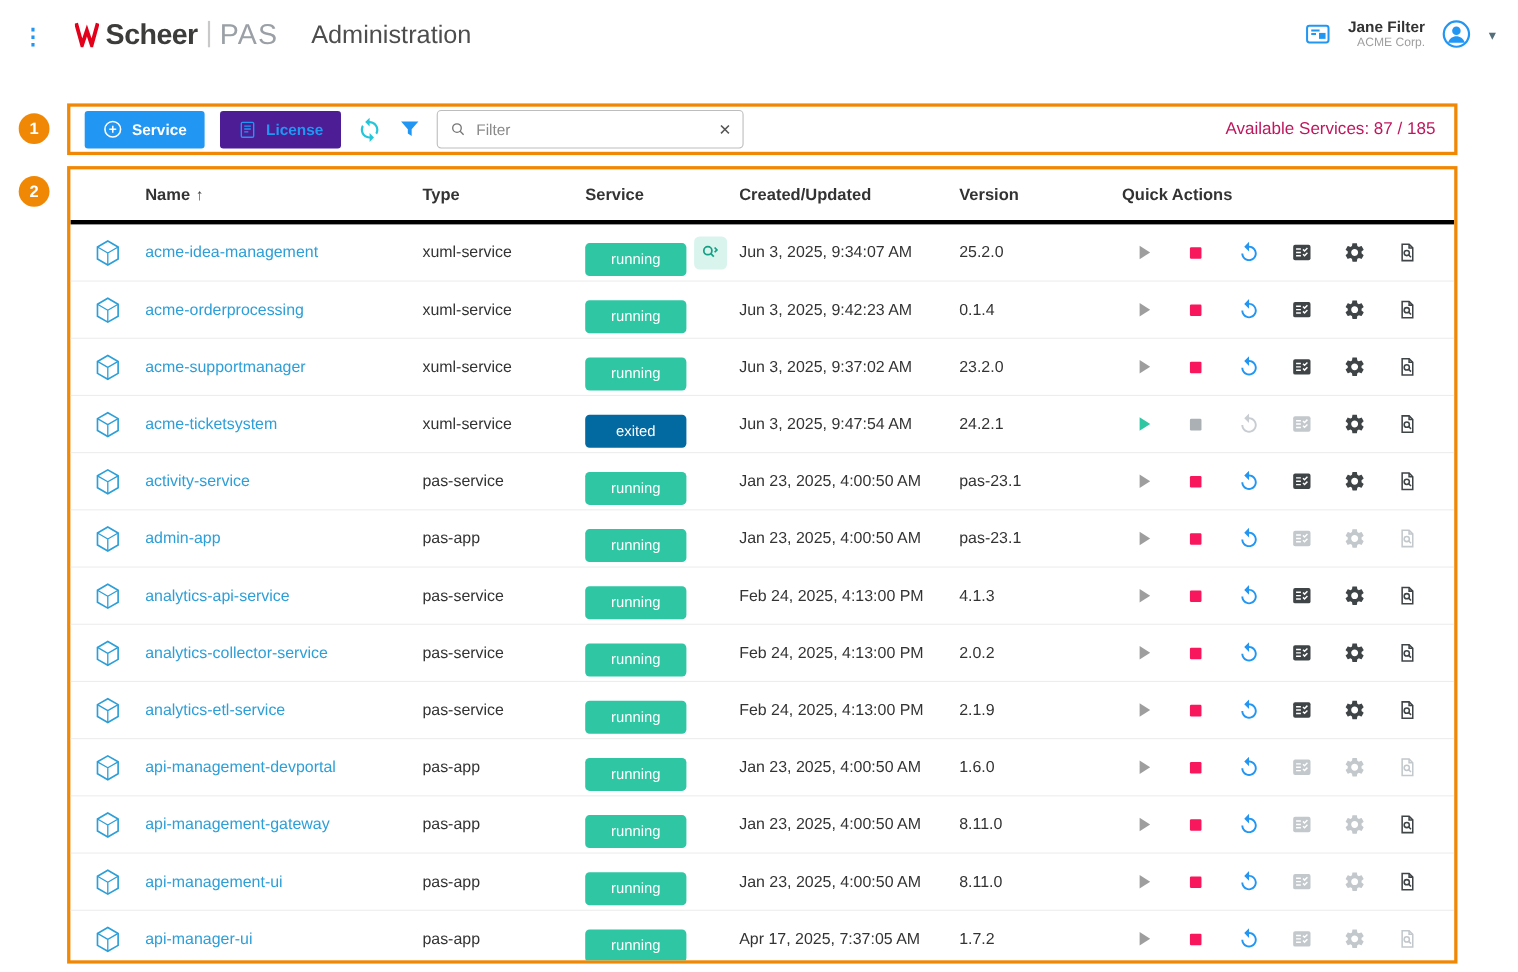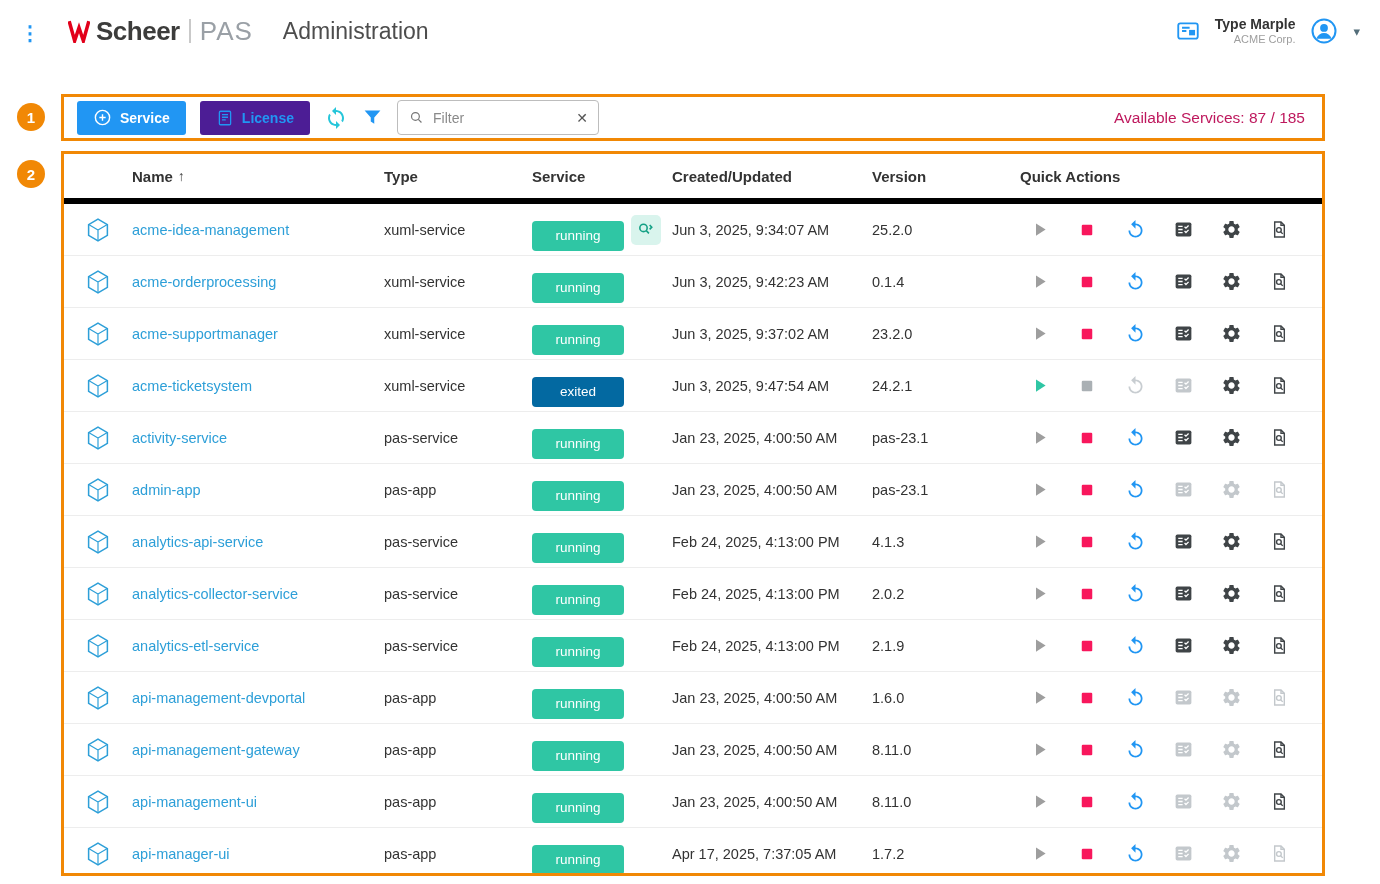--- a/index.html
+++ b/index.html
@@ -38,34 +38,34 @@
   .toolbar-box { position:absolute; left:61px; top:94px; width:1264px; height:47px;
     border:3px solid #f18805; display:flex; align-items:center; gap:14px; padding:0 13px; background:#fff; }
   .btn { height:34px; display:inline-flex; align-items:center; gap:8px;
     border:none; border-radius:3px; font-size:14px; font-weight:bold; padding:0 16px;
     cursor:pointer; font-family:"Liberation Sans", sans-serif; }
   .btn-service { background:#2196f3; color:#fff; }
   .btn-license { background:#4c1d95; color:#2196f3; }
   .tool-icon { display:flex; align-items:center; cursor:pointer; }
   .refresh-icon { color:#26c6da; }
   .funnel-icon { color:#2196f3; }
-  .filter-field { width:202px; height:35px; border:1px solid #bdbdbd; border-radius:4px;
+  .filter-field { width:279px; height:35px; border:1px solid #bdbdbd; border-radius:4px;
     display:flex; align-items:center; padding:0 10px; gap:8px; background:#fff; }
   .filter-field input { border:none; outline:none; flex:1; font-size:14px; color:#333;
     font-family:"Liberation Sans", sans-serif; min-width:0; }
   .filter-field input::placeholder { color:#8a8a8a; }
   .clear-x { color:#555; font-size:14px; cursor:pointer; }
   .avail { margin-left:auto; color:#be185d; font-size:15.5px; padding-right:4px; }
 
   
   .table-box { position:absolute; left:61px; top:151px; width:1264px; height:725px;
     border:3px solid #f18805; background:#fff; overflow:hidden; }
   .row-grid { display:grid; grid-template-columns:68px 252px 148px 140px 200px 140px 1fr;
     align-items:center; }
-  .thead { height:50px; border-bottom:6px solid #000000; font-weight:bold; font-size:15px; color:#333; }
+  .thead { height:50px; border-bottom:4px solid #000000; font-weight:bold; font-size:15px; color:#333; }
   .th { display:flex; align-items:center; gap:5px; }
   .sort { font-size:14px; color:#444; cursor:pointer; }
   .actions-th { padding-left:8px; }
   .trow { height:52px; border-bottom:1px solid #ededed; font-size:14.5px; color:#333; }
   .icon-cell { display:flex; justify-content:center; color:#2d9fd8; }
   .name-link { color:#2d9fd8; text-decoration:none; cursor:pointer; }
   .status-cell { display:flex; align-items:center; gap:7px; }
   .status-badge { width:92px; height:30px; border-radius:4px; color:#fff;
     display:flex; align-items:center; justify-content:center; font-size:13.5px;margin-top:12px; }
   .details-btn { width:30px; height:30px; border-radius:5px; background:#d9f4ed; color:#14a085;
@@ -98,21 +98,21 @@
     <div class="app-title">Administration</div>
     <div class="header-right">
       <span class="icon-btn">
         <svg width="26" height="26" viewBox="0 0 24 24" style="color:#2196f3">
           <rect x="3" y="5" width="18" height="14" rx="2" fill="none" stroke="currentColor" stroke-width="1.7"></rect>
           <path d="M6.5 9h7M6.5 12h4" stroke="currentColor" stroke-width="1.7" fill="none"></path>
           <rect x="13" y="11" width="5.5" height="5" fill="currentColor"></rect>
         </svg>
       </span>
       <div class="user-text">
-        <div class="user-name">Type Marple</div>
+        <div class="user-name">Jane Filter</div>
         <div class="user-org">ACME Corp.</div>
       </div>
       <span class="icon-btn">
         <svg width="30" height="30" viewBox="0 0 24 24">
           <circle cx="12" cy="12" r="9.2" fill="none" stroke="#2196f3" stroke-width="1.6"></circle>
           <circle cx="12" cy="9.5" r="3.1" fill="#2196f3"></circle>
           <path d="M5.8 18.2c1.3-3.2 3.5-4.7 6.2-4.7s4.9 1.5 6.2 4.7z" fill="#2196f3"></path>
         </svg>
       </span>
       <span class="caret">▾</span>

